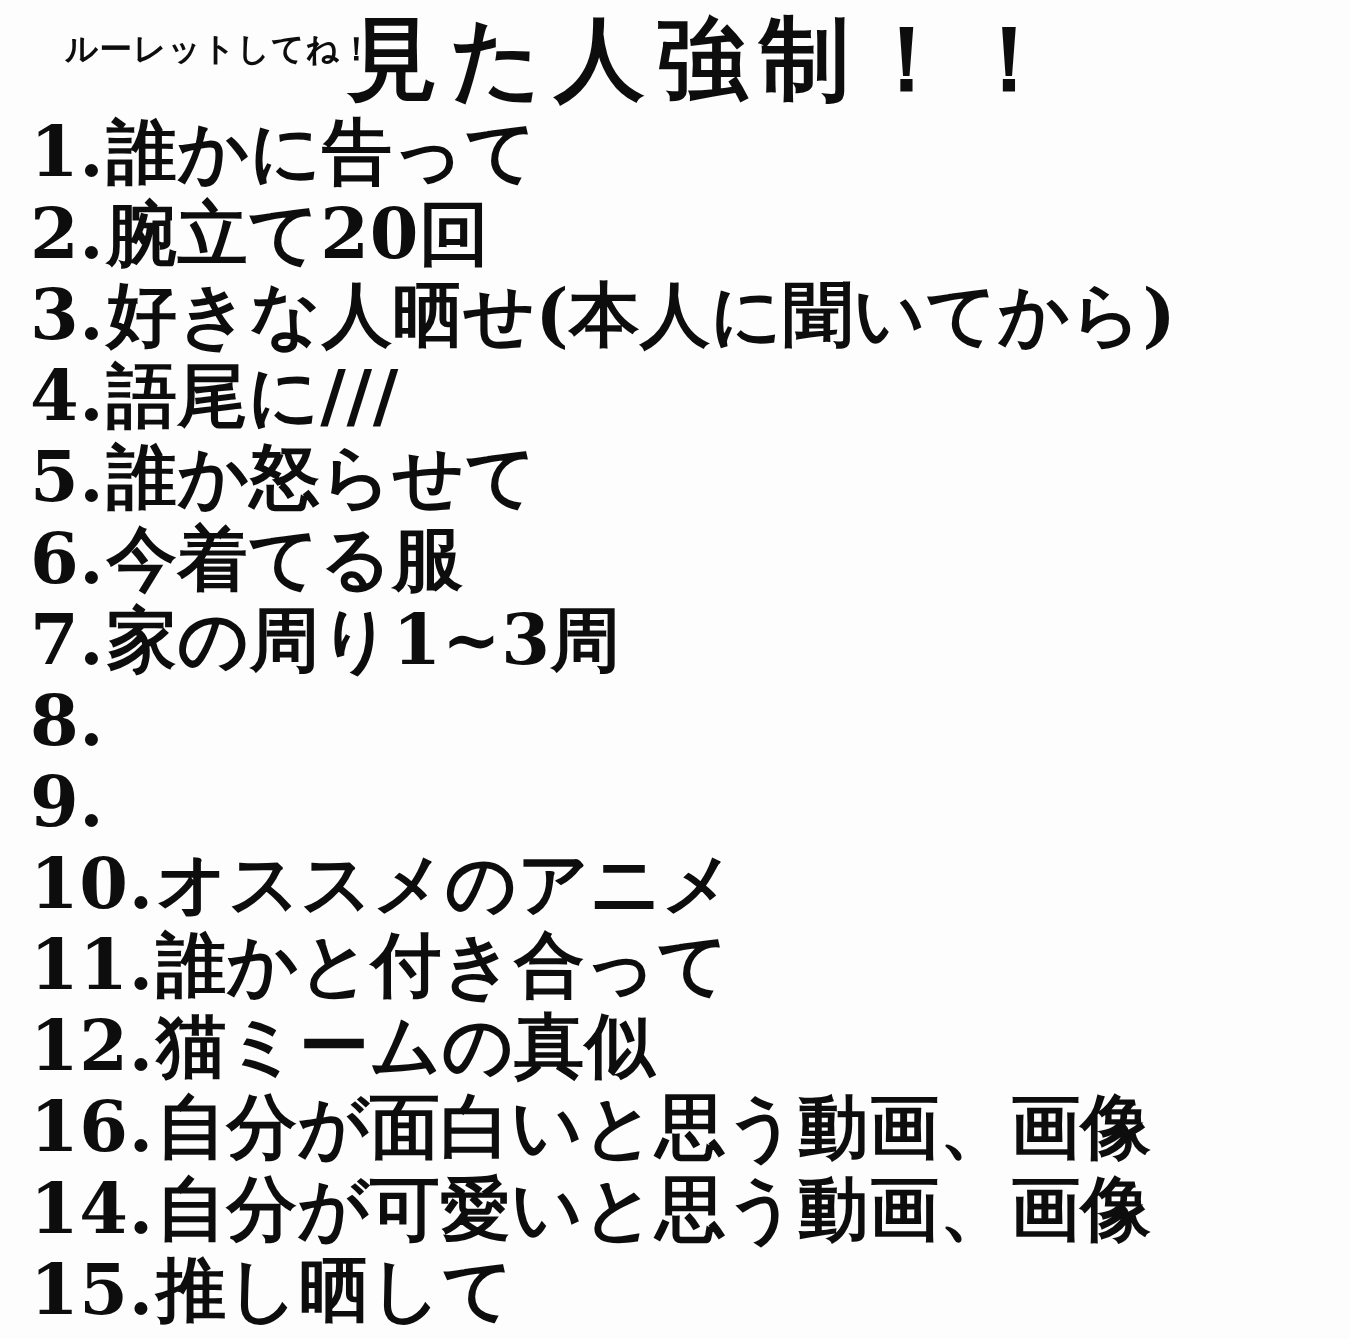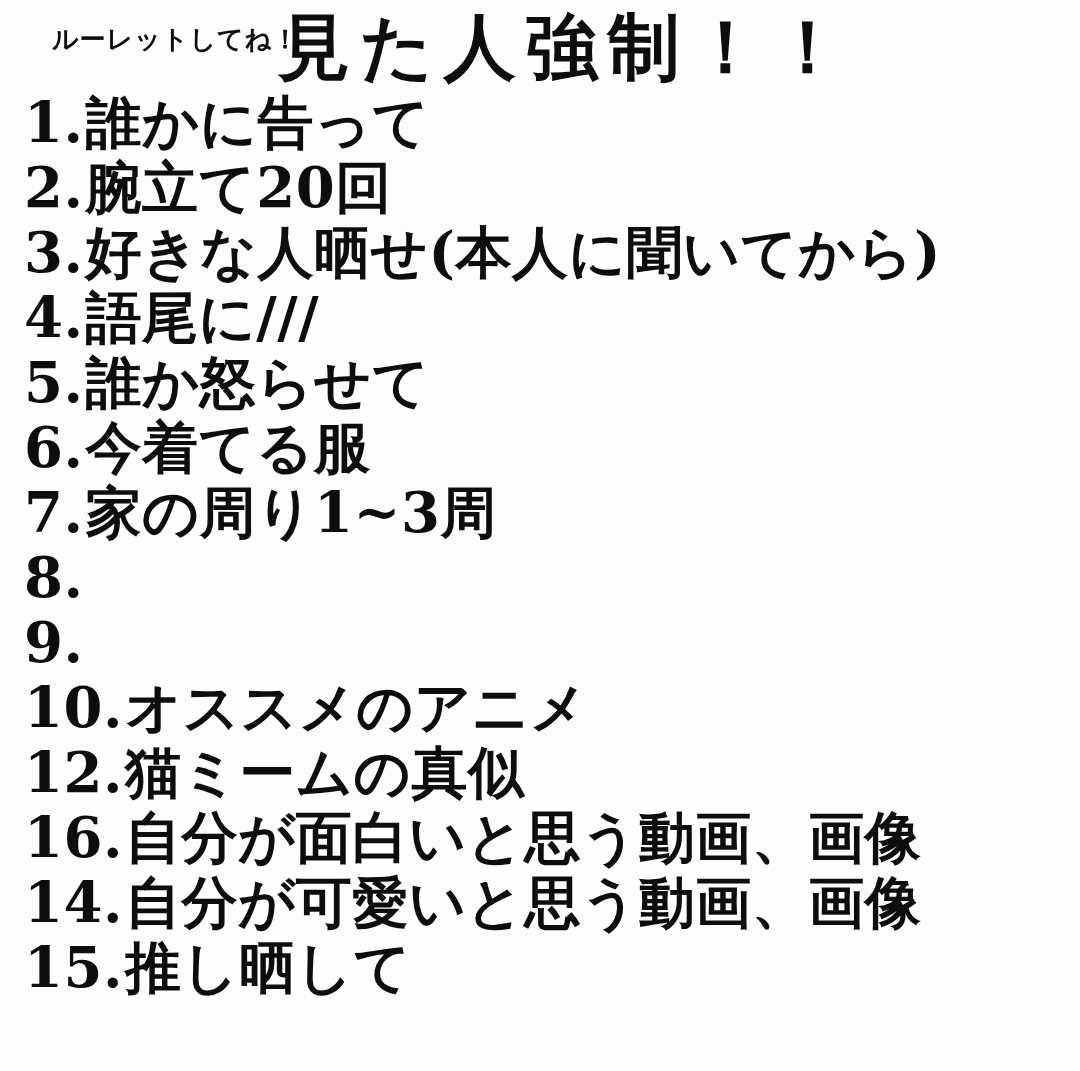--- a/index.html
+++ b/index.html
@@ -119,20 +119,24 @@
       <span class="num">8.</span>
     </li>
     <li class="item">
       <span class="num">9.</span>
     </li>
     <li class="item">
       <span class="num">10.</span>
       <span class="txt">オススメのアニメ</span>
     </li>
     <li class="item">
+      <span class="num">11.</span>
+      <span class="txt">誰かと付き合って</span>
+    </li>
+    <li class="item">
       <span class="num">12.</span>
       <span class="txt">猫ミームの真似</span>
     </li>
     <li class="item">
       <span class="num">16.</span>
       <span class="txt">自分が面白いと思う動画、画像</span>
     </li>
     <li class="item">
       <span class="num">14.</span>
       <span class="txt">自分が可愛いと思う動画、画像</span>

